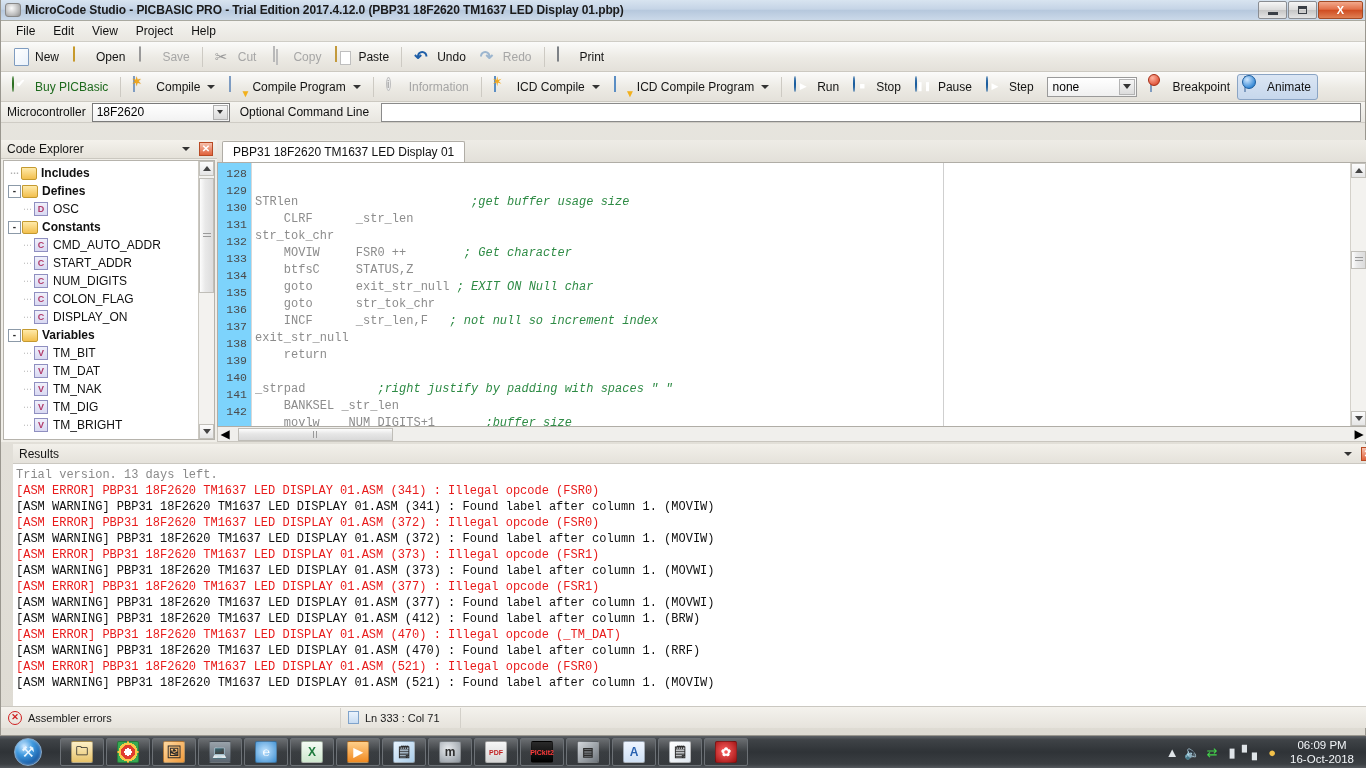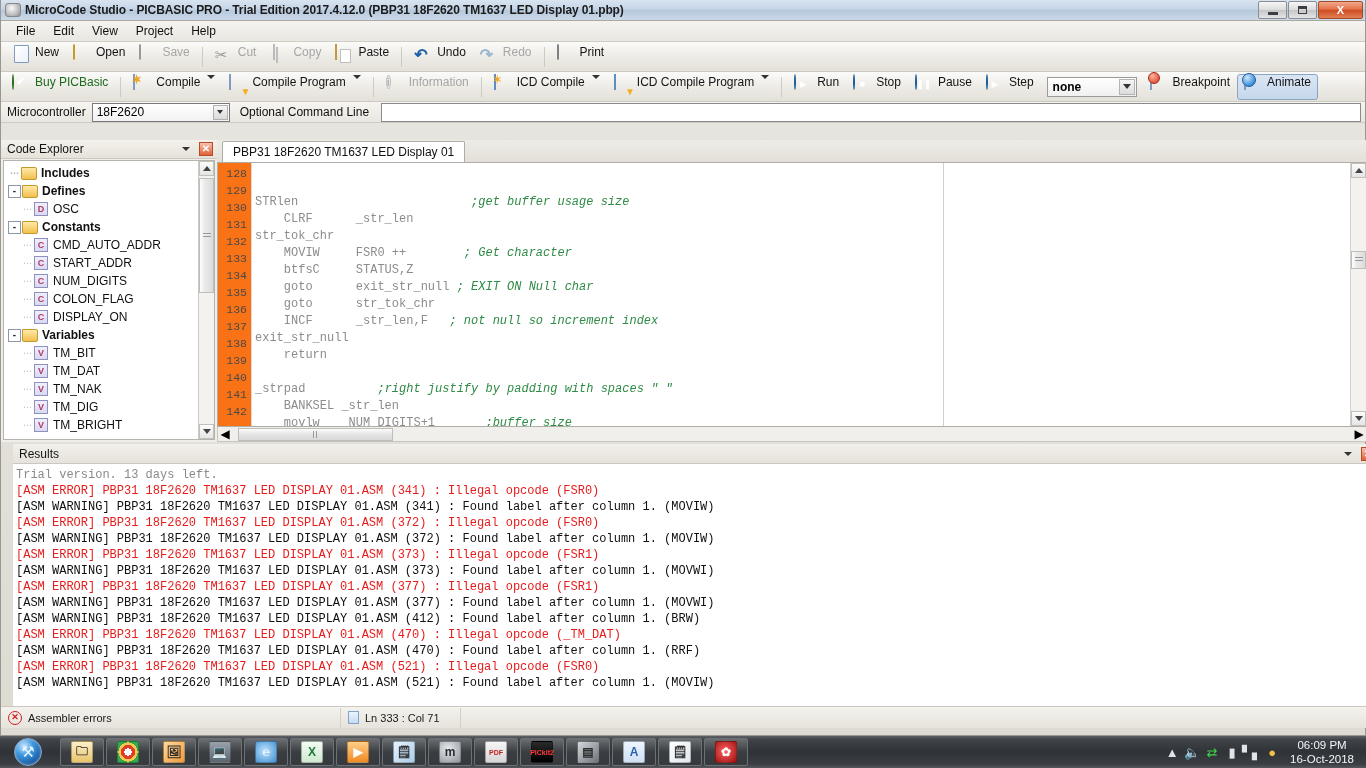--- a/index.html
+++ b/index.html
@@ -62,21 +62,21 @@
   }
   .menu-item { padding: 2px 9px; font-size: 12px; color: #101010; cursor: default; }
 
   
   .toolbar {
     display: flex; align-items: center; height: 30px;
     background: linear-gradient(180deg,#fbfbfa 0%,#eceae4 55%,#e4e1da 100%);
     border-bottom: 1px solid #ccc9c1; padding-left: 4px;
   }
   .tb-btn {
-    display: flex; height: 26px; padding: 0 6px;
+    display: flex; align-items: center; height: 26px; padding: 0 6px;
     border: 1px solid transparent; border-radius: 3px; cursor: default;
     white-space: nowrap;
   }
   .tb-btn.pressed {
     border:1px solid #8aa4c4;
     background: linear-gradient(180deg,#dbe6f4 0%,#c6d7ec 100%);
   }
   .tb-label { font-size: 12px; margin-left: 4px; color: #141414; }
   .tb-label.dim { color: #a6a6a6; }
   .tb-sep { width:1px; height:20px; background:#cdcac3; margin:0 5px; }
@@ -108,21 +108,21 @@
   .ico-blue{width:18px;height:18px;margin-top:1px;border-radius:50%;background:radial-gradient(circle at 35% 28%,#cfe7ff,#3e8ed8 60%,#1d63ab);border:1px solid #1a5d9e;}
   .ico-blue span{position:absolute;left:0;top:0;width:18px;height:18px;display:flex;align-items:center;justify-content:center;color:#fff;font-size:9px;}
   .ico-bp{width:16px;height:16px;margin-top:2px;background:linear-gradient(180deg,#fdfdfd,#e6eef9);border:1px solid #7f9cc0;}
   .ico-bp:before{content:"";position:absolute;left:-2px;top:-3px;width:10px;height:10px;border-radius:50%;background:radial-gradient(circle at 35% 30%,#ffb3a0,#d4361a);border:1px solid #a52a12;}
   .ico-anim{width:16px;height:16px;margin-top:2px;background:linear-gradient(180deg,#fdfdfd,#e6eef9);border:1px solid #7f9cc0;}
   .ico-anim:before{content:"";position:absolute;left:-2px;top:-2px;width:12px;height:12px;border-radius:50%;background:radial-gradient(circle at 35% 30%,#cfe7ff,#3e8ed8 70%,#1d63ab);border:1px solid #1a5d9e;}
 
   .tb-select {
     height:20px; width:90px; margin-left:6px;
     border:1px solid #9a9a9a; background:linear-gradient(180deg,#ffffff,#f0f0f0);
-    font-size:12px; display:flex;align-items:center;padding-left:5px; position:relative;font-weight:bold;
+    font-size:12px; display:flex;align-items:center;padding-left:5px; position:relative;
   }
   .tb-select .arrowbox{position:absolute;right:1px;top:1px;width:16px;height:16px;
     background:linear-gradient(180deg,#f6f6f6,#dcdcdc);border:1px solid #b4b4b4;
     display:flex;align-items:center;justify-content:center;}
   .tb-select .arrowbox i{width:0;height:0;border-left:4px solid transparent;border-right:4px solid transparent;border-top:5px solid #333;display:block;}
 
   
   .microbar {
     height:21px; display:flex; align-items:center;
     background: linear-gradient(180deg,#f6f5f1,#e8e6e0);
@@ -168,21 +168,21 @@
   .sb-thumb{position:absolute;left:0;width:15px;background:linear-gradient(90deg,#fdfdfd,#e9e9e9 40%,#dcdcdc);border:1px solid #c0beb8;}
   .sb-thumb .grip{position:absolute;left:3px;top:50%;margin-top:-3px;width:8px;height:6px;
     background:repeating-linear-gradient(180deg,#9a9a9a 0 1px,transparent 1px 3px);}
 
   
   .editor-pane{flex:1;display:flex;flex-direction:column;background:#e7e4dd;}
   .tabs-row{height:22px;display:flex;align-items:center;padding-left:5px;background:linear-gradient(180deg,#eeece6,#e3e0d9);}
   .tab{height:21px;display:flex;align-items:center;padding:0 10px;background:#ffffff;
     border:1px solid #b0ada6;border-bottom:none;border-radius:2px 2px 0 0;font-size:12px;color:#101010;}
   .code-area{flex:1;display:flex;background:#fff;border:1px solid #b0ada6;margin:0 0 0 0;position:relative;overflow:hidden;}
-  .gutter{width:34px;background:#f97316;border-right:1px solid #d8d8d8;flex:0 0 auto;padding-top:2px;}
+  .gutter{width:34px;background:#7dd3fc;border-right:1px solid #d8d8d8;flex:0 0 auto;padding-top:2px;}
   .gutter div{height:17px;line-height:17px;text-align:right;padding-right:4px;
     font-family:"Liberation Mono",monospace;font-size:11.5px;color:#4a4a4a;}
   .codelines{flex:1;padding-top:14px;position:relative;overflow:hidden;}
   .cl{height:17px;line-height:17px;font-family:"Liberation Mono",monospace;font-size:12px;
     white-space:pre;color:#8c8c8c;padding-left:3px;}
   .cl .cmt{color:#2e8b45;font-style:italic;}
   .marginline{position:absolute;left:691px;top:0;bottom:0;width:1px;background:#cfcfcf;}
   .vsb{width:16px;background:#f3f2ef;border-left:1px solid #d4d1ca;position:relative;flex:0 0 auto;}
   .hsb-row{height:15px;display:flex;align-items:center;background:#f0efec;border:1px solid #c9c6bf;border-top:none;}
   .hsb-arrow{width:14px;height:13px;display:flex;align-items:center;justify-content:center;}

